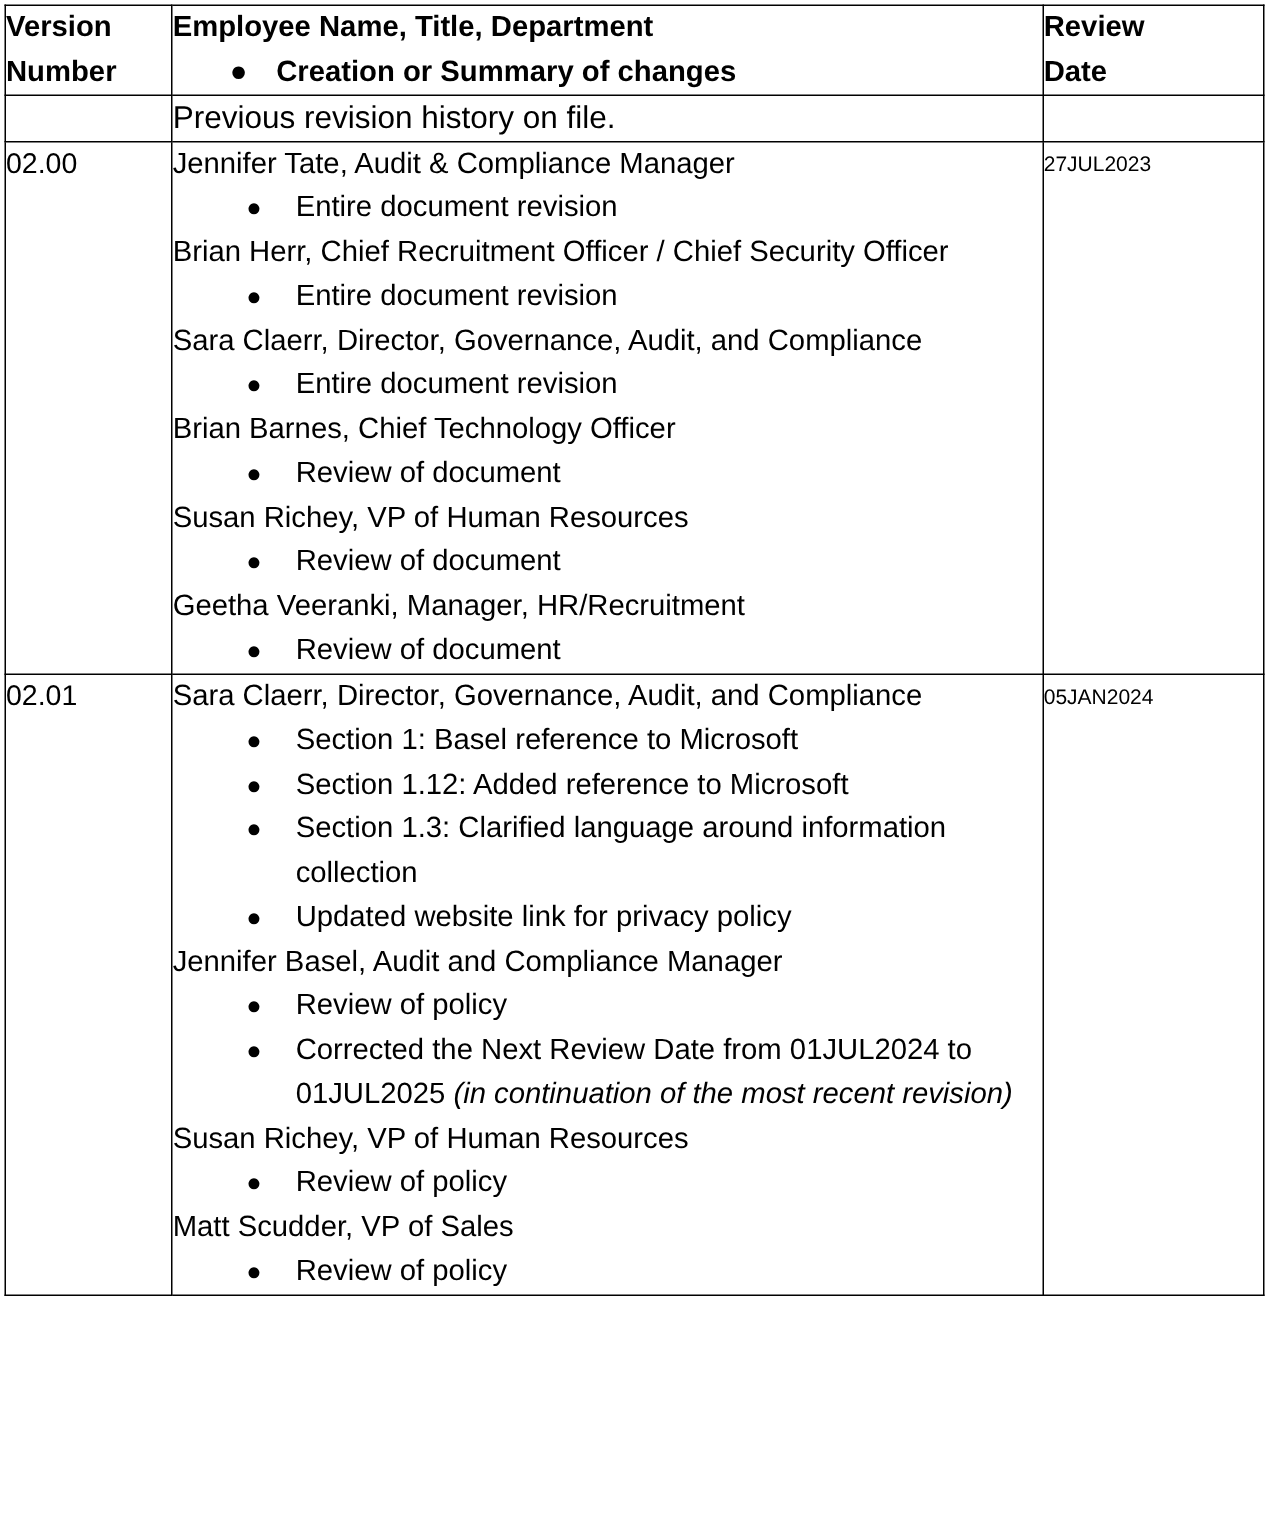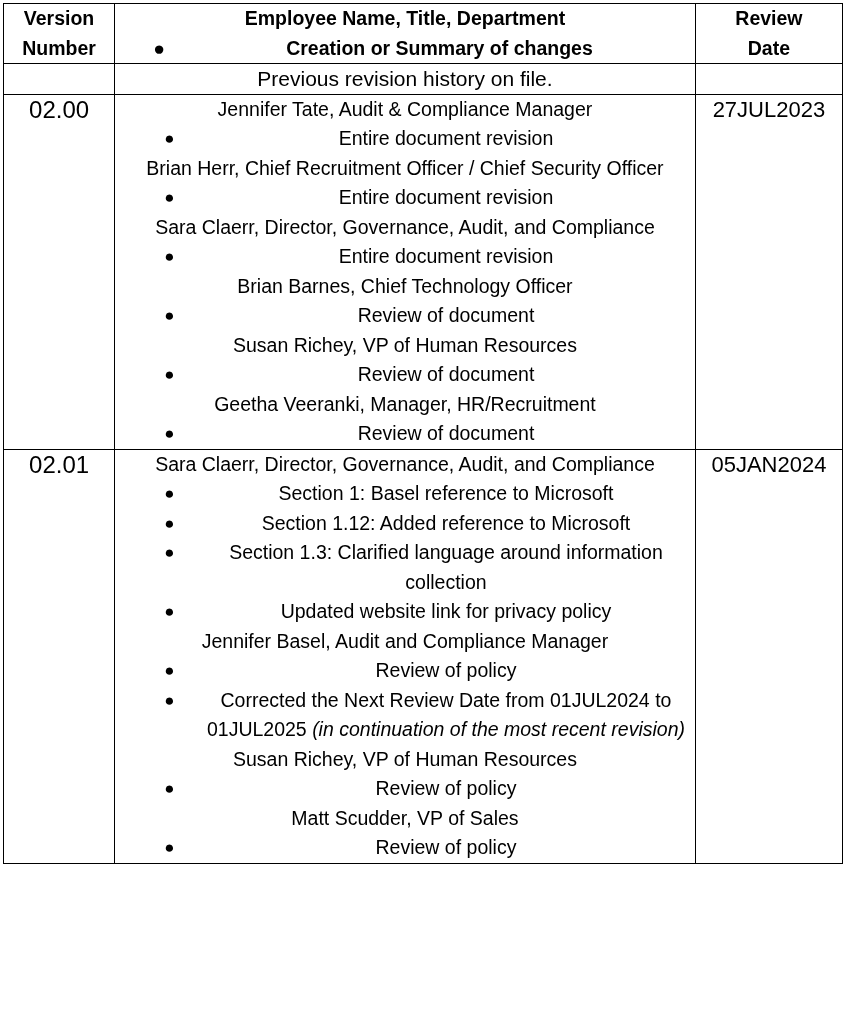--- a/index.html
+++ b/index.html
@@ -22,21 +22,21 @@
     width: 840px;
     border-collapse: collapse;
     table-layout: fixed;
   }
 
   #revision-table td,
   #revision-table th {
     border: 1.4px solid #000000;
     vertical-align: top;
     padding: 0;
-    text-align: center;
+    text-align: left;
   }
 
   col.col-version { width: 111px; }
   col.col-detail  { width: 580px; }
   col.col-date    { width: 147px; }
 
   
   .hdr-cell {
     font-weight: bold;
     font-size: 19.5px;
@@ -63,27 +63,27 @@
   
   .prev-cell {
     font-size: 21px;
     line-height: 29.5px;
     text-align: center;
     padding: 26px 0 27px 0;
   }
 
   
   .ver-cell {
-    font-size: 24px;
+    font-size: 19px;
     line-height: 29.5px;
     padding: 6px 0 6px 9px;
     white-space: nowrap;
   }
   .date-cell {
-    font-size: 22px;
+    font-size: 14px;
     line-height: 29.5px;
     padding: 6px 0 6px 9px;
     white-space: nowrap;
   }
   .detail-cell {
     font-size: 19.5px;
     line-height: 29.5px;
     padding: 6px 6px 6px 9px;
   }
 

